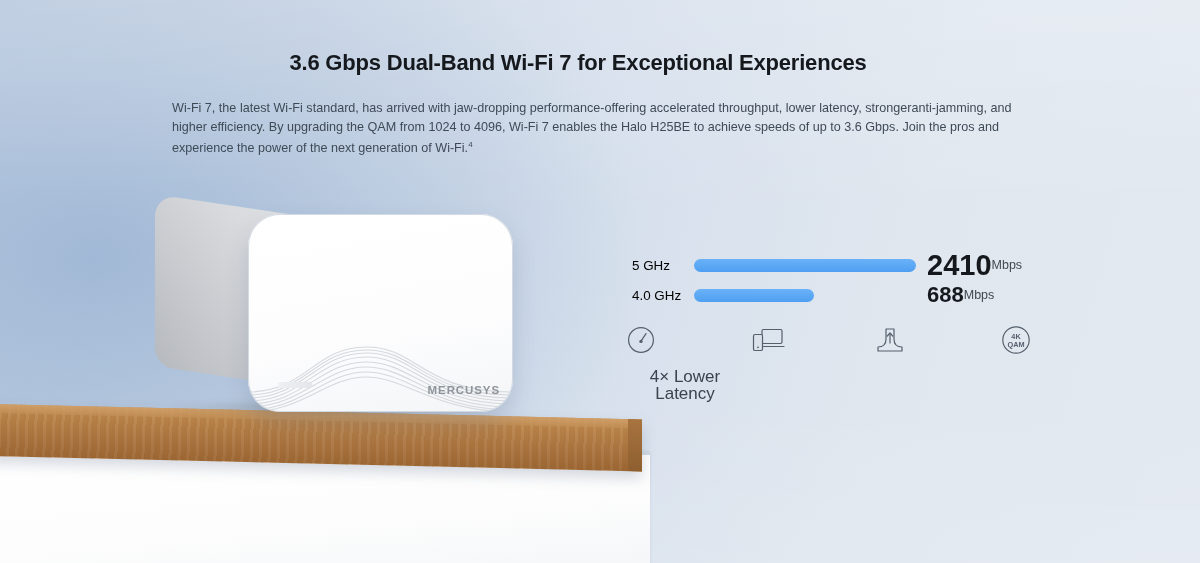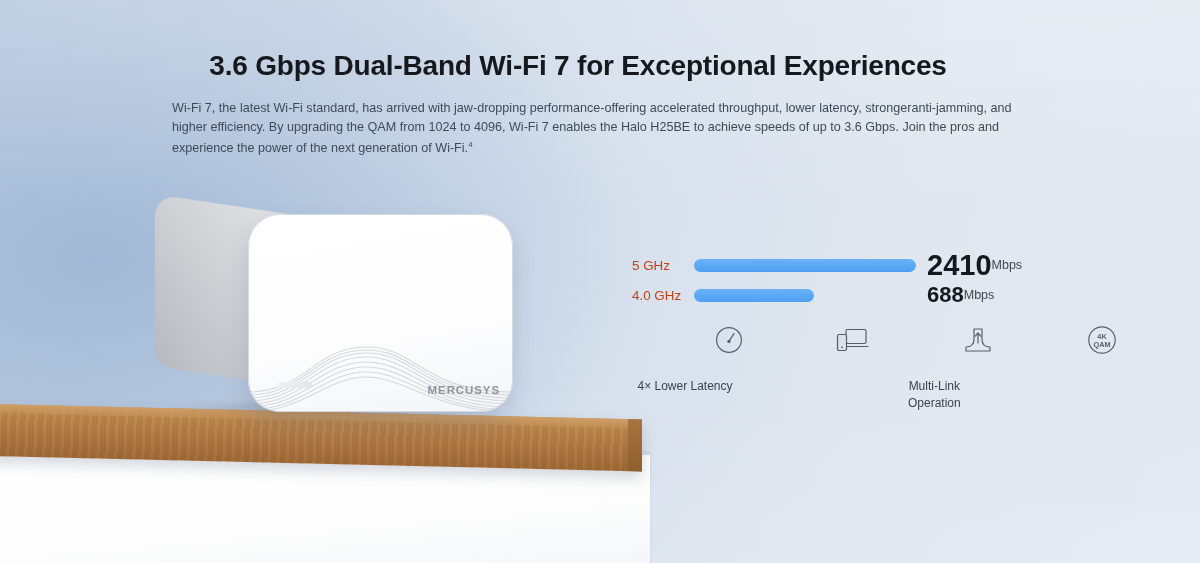--- a/index.html
+++ b/index.html
@@ -91,35 +91,35 @@
   }
   .router-shadow {
     position:absolute; left:170px; top:400px; width:330px; height:16px;
     background:radial-gradient(ellipse at center, rgba(70,60,45,0.30) 0%, rgba(70,60,45,0) 72%);
     filter:blur(3px);
   }
   
   .headline {
     position:absolute; left:0; top:50px; width:1156px;
     text-align:center;
-    font-size:28px; font-weight:bold; color:#15181c;
+    font-size:22px; font-weight:bold; color:#15181c;
     letter-spacing:-0.2px;
   }
   .subcopy {
     position:absolute; left:172px; top:99px; width:856px;
     text-align:left;
     font-size:12.6px; line-height:18.6px; color:#3f4a57;
   }
   .subcopy sup { font-size:8px; vertical-align:super; }
   
   .speedblock { position:absolute; left:632px; top:250px; width:420px; }
   .speedrow { display:flex; align-items:center; height:30px; }
   .speed-label {
     width:62px; flex:0 0 62px;
-    font-size:13.4px; color:#c2410c;
+    font-size:13.4px; color:#000000;
   }
   .speed-track { position:relative; height:13px; }
   .speed-fill {
     position:absolute; left:0; top:0; height:100%;
     border-radius:7px;
     background:linear-gradient(180deg,#6ab2f8 0%,#4f9ff2 100%);
   }
   .speed-value {
     margin-left:11px;
     font-weight:bold; color:#15181c;
@@ -129,24 +129,24 @@
     font-size:12.5px; color:#40474f; font-weight:normal;
   }
   .row-5g .speed-value { font-size:29px; }
   .row-24g .speed-value { font-size:22px;text-align:right; }
   
   .features {
     position:absolute; left:626px; top:320px; width:492px;
     display:flex; justify-content:space-between; align-items:flex-start;
   }
   .feature { width:118px; text-align:center; }
-  .feature-icon { height:40px; display:flex; align-items:center; justify-content:flex-end; }
+  .feature-icon { height:40px; display:flex; align-items:center; justify-content:flex-start; }
   .feature-label {
-    margin-top:18px;
-    font-size:12px; line-height:17px; color:#3a434e;
+    margin-top:8px;
+    font-size:17px; line-height:17px; color:#3a434e;
   }
 </style>
 </head>
 <body>
 
 <div id="stage">
 
   <div class="wall"></div>
   <div class="wall-sheen"></div>
 
@@ -228,21 +228,20 @@
     </div>
 
     <div class="feature">
       <div class="feature-icon">
         <svg width="30" height="28" viewBox="0 0 30 28" fill="none" stroke="#55606d" stroke-width="1.2" stroke-linejoin="round">
           <path d="M11 3 H19 V13 C19 18 22 21 27 21 V25 H3 V21 C8 21 11 18 11 13 Z"></path>
           <path d="M15 17 V7.5" stroke-linecap="round"></path>
           <path d="M12.3 10 L15 7 L17.7 10" stroke-linecap="round"></path>
         </svg>
       </div>
-      <div class="feature-label">Multi-Link<br>Operation</div>
     </div>
 
     <div class="feature">
       <div class="feature-icon">
         <svg width="32" height="32" viewBox="0 0 32 32" fill="none" stroke="#55606d" stroke-width="1.2">
           <circle cx="16" cy="16" r="13.2"></circle>
           <text x="16" y="14.6" font-family="Liberation Sans, sans-serif" font-size="7.3" font-weight="bold" fill="#55606d" stroke="none" text-anchor="middle" id="qam-top">4K</text>
           <text x="16" y="23" font-family="Liberation Sans, sans-serif" font-size="7.3" font-weight="bold" fill="#55606d" stroke="none" text-anchor="middle" id="qam-bottom">QAM</text>
         </svg>
       </div>

